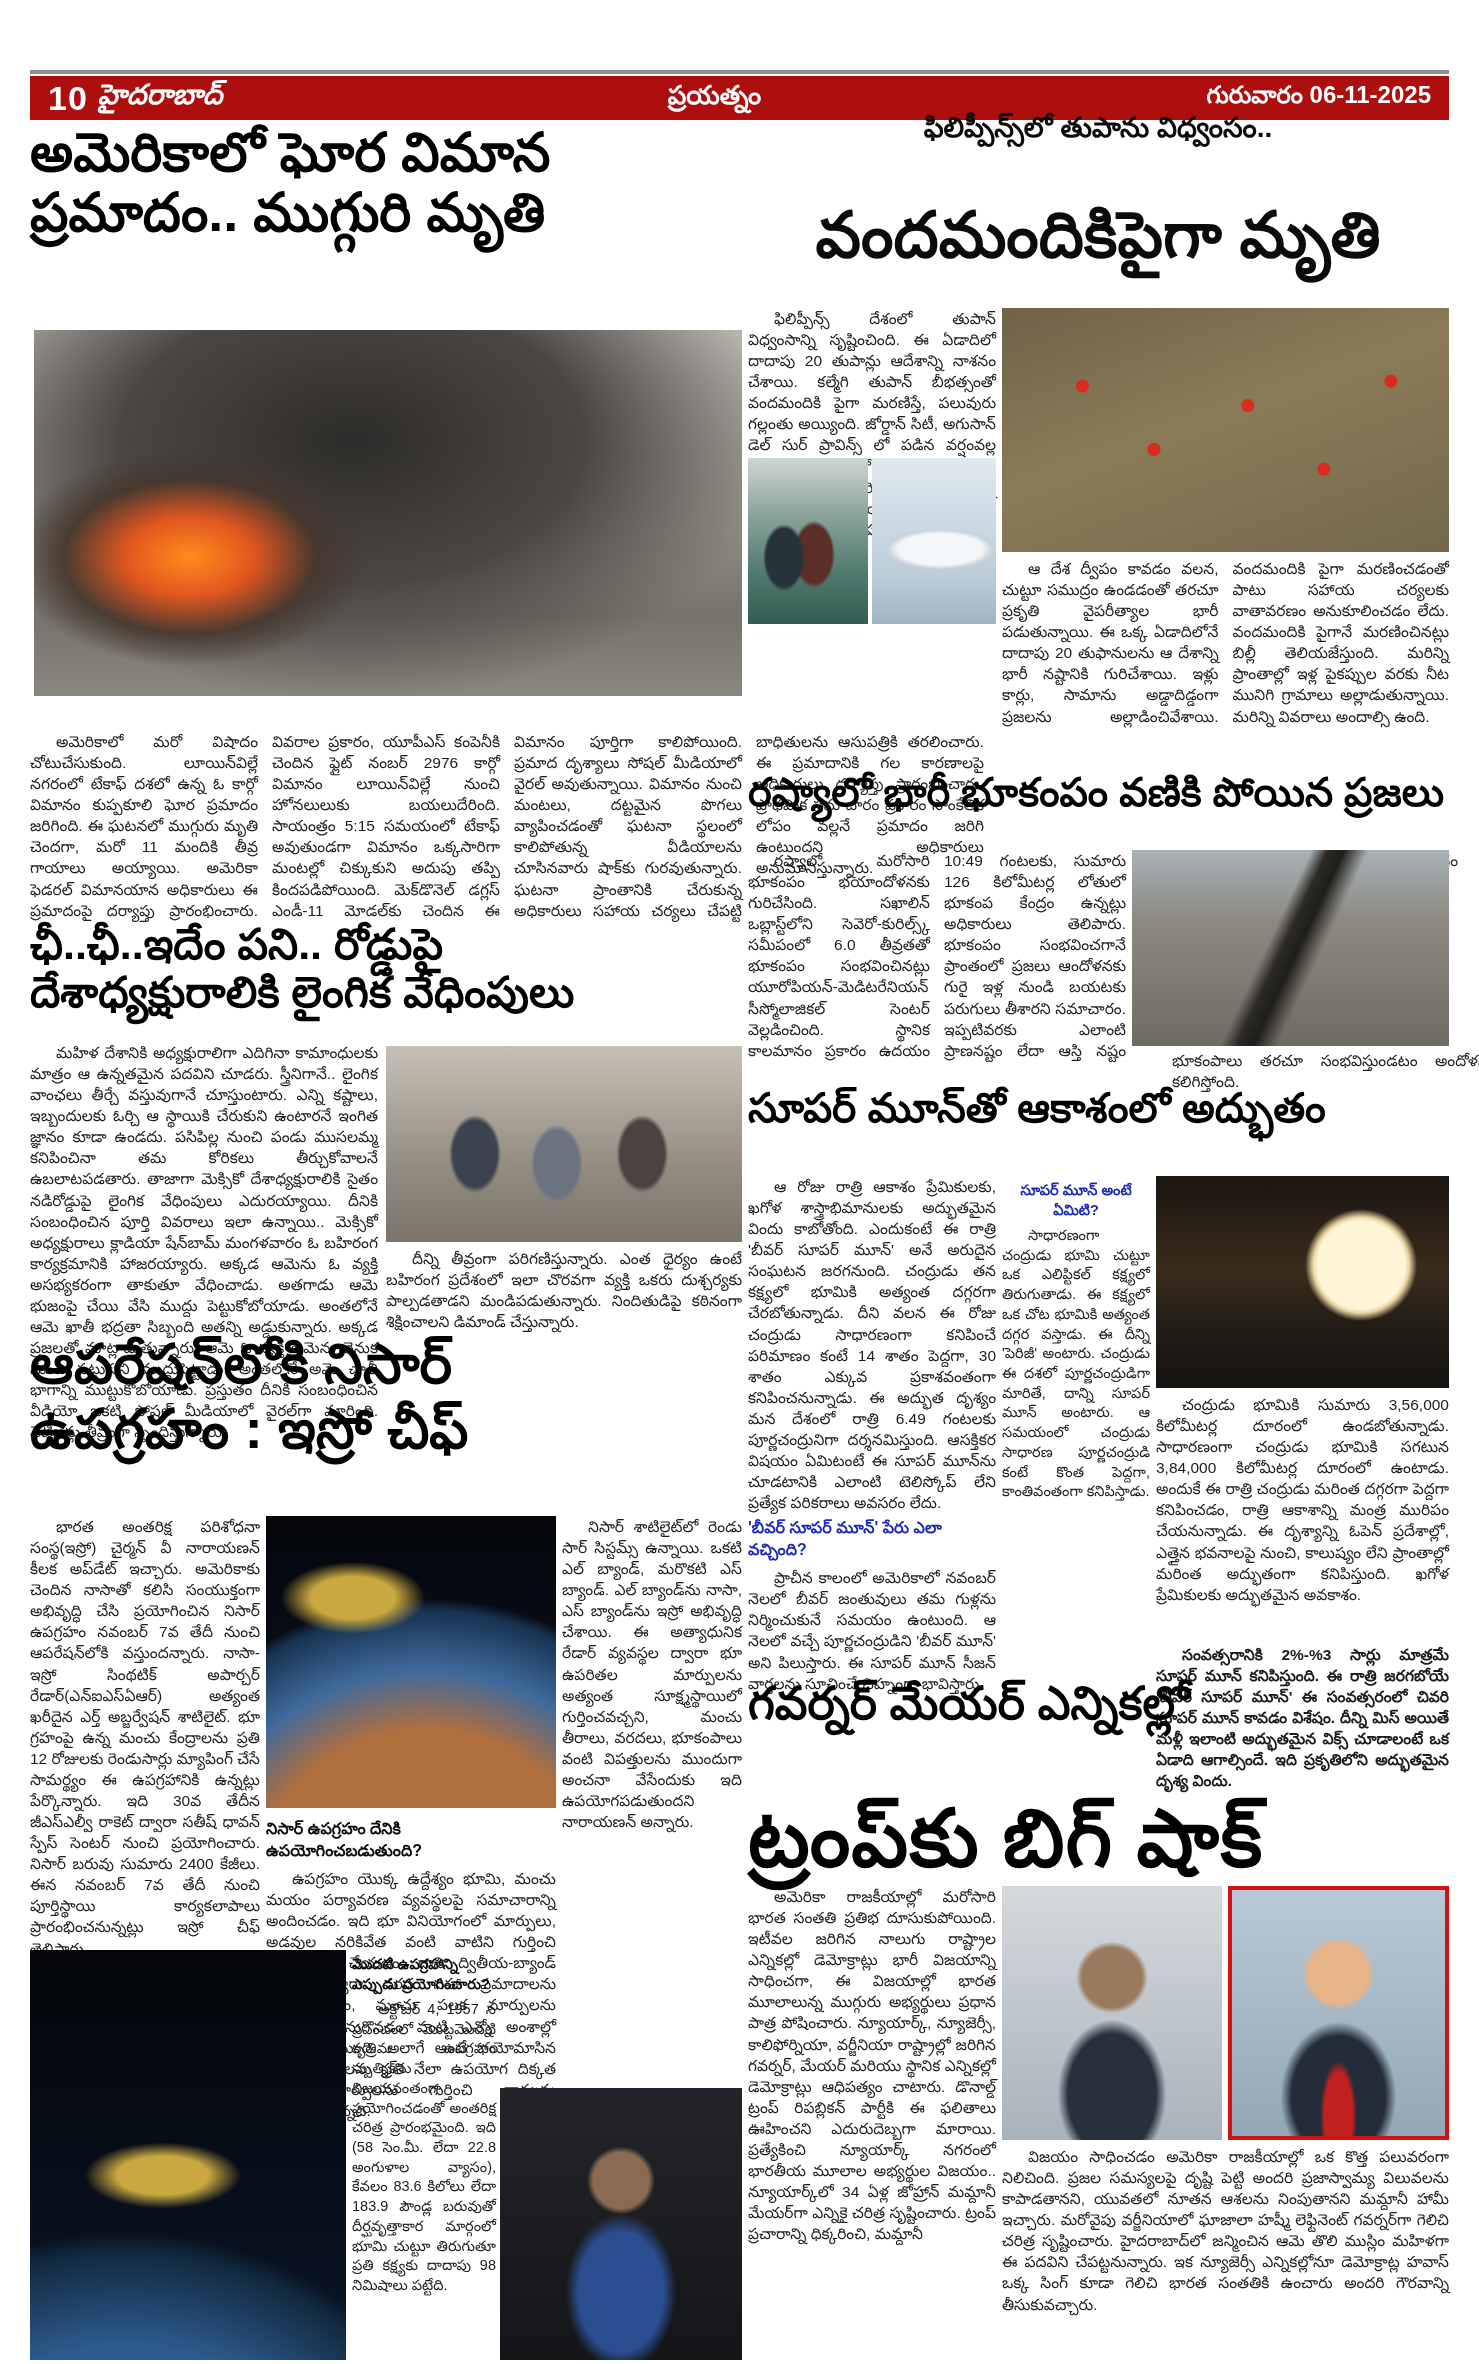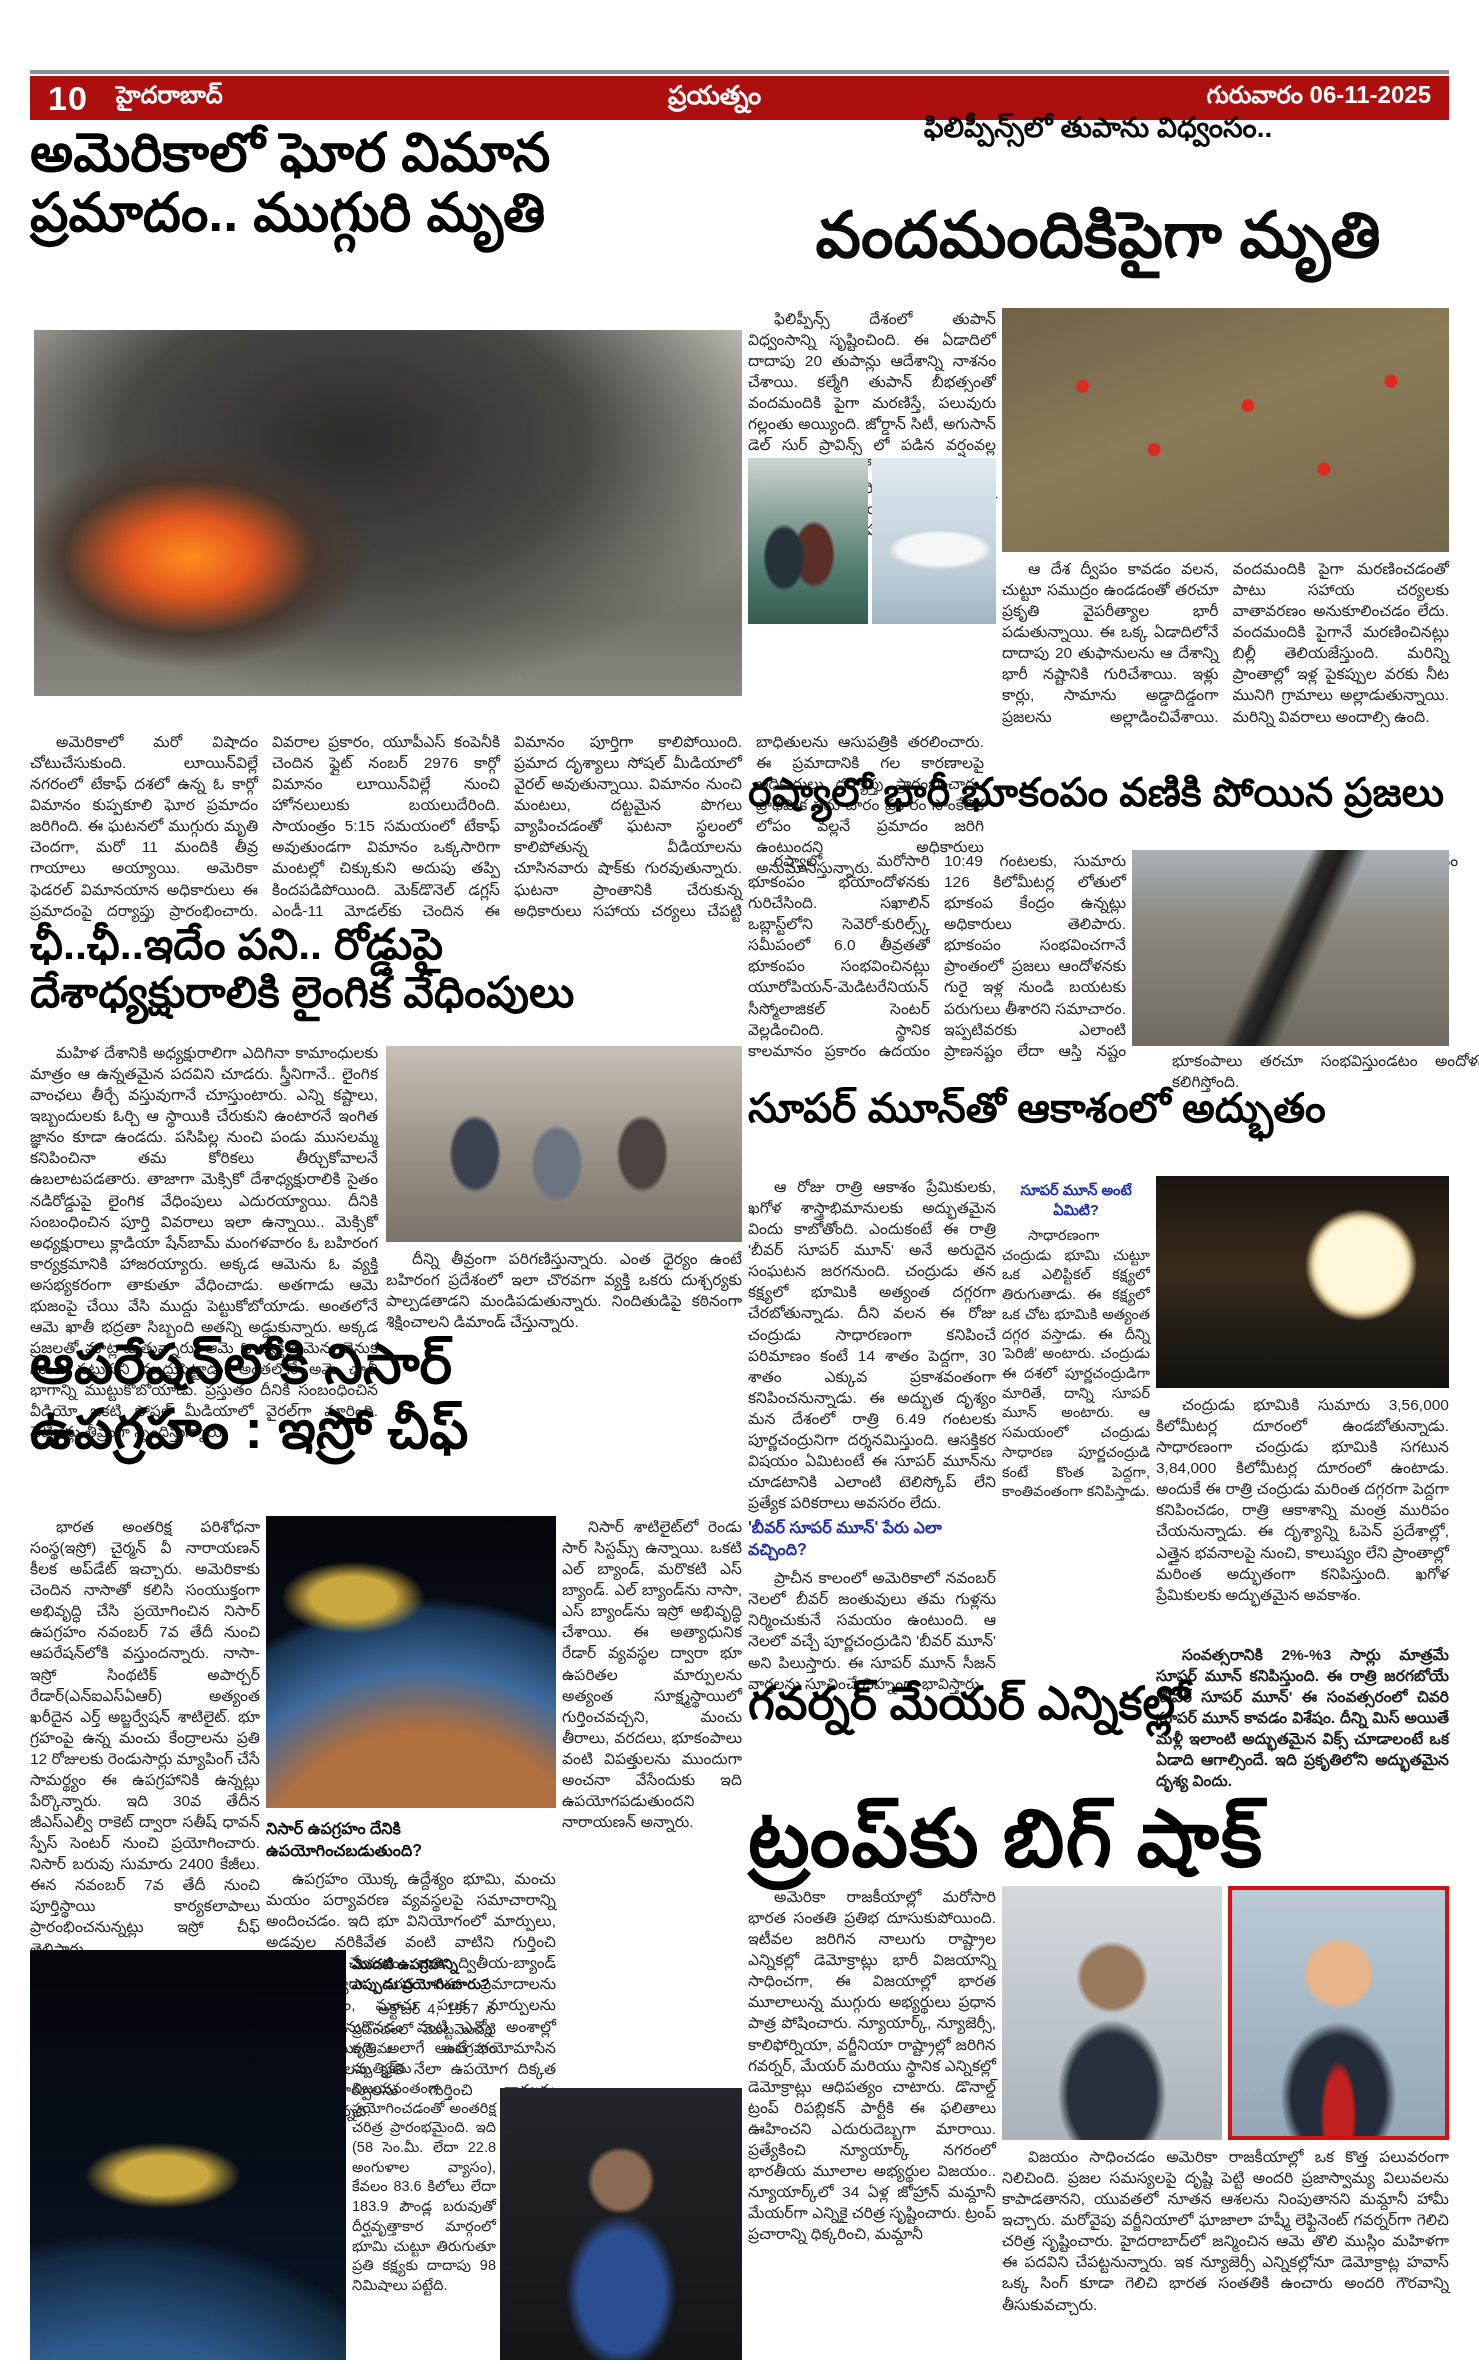--- a/index.html
+++ b/index.html
@@ -3,21 +3,21 @@
 <meta charset="utf-8">
 <style>
   html,body{margin:0;padding:0;background:#e8e8e4;font-family:"Liberation Sans",sans-serif;}
   #paper{position:relative;width:1479px;height:2364px;background:#ffffff;margin:0 auto;overflow:hidden;}
   .abs{position:absolute;}
   
   #topline{left:30px;top:70px;width:1419px;height:4px;background:#8f8f8f;}
   #redbar{left:30px;top:76px;width:1419px;height:44px;background:#ad0f0f;color:#ffffff;
           display:flex;align-items:center;justify-content:space-between;padding:0 18px;box-sizing:border-box;}
   #redbar .pgnum{font-size:34px;font-weight:bold;letter-spacing:1px;}
-  #redbar .city{font-size:24px;font-weight:bold;margin-left:28px;}
+  #redbar .city{font-size:28px;font-weight:bold;margin-left:10px;font-style:italic;}
   #redbar .masthead{font-size:26px;font-weight:bold;}
   #redbar .date{font-size:24px;font-weight:bold;}
   .hgroup{display:flex;align-items:center;}
   
   .headline{color:#000000;font-weight:700;text-align:left;line-height:1.12;}
   .h-plane{left:30px;top:122px;width:712px;font-size:54px;}
   .h-phil1{left:748px;top:112px;width:700px;font-size:28px;font-weight:900;text-align:center;color:#0b0b0b;}
   .h-phil2{left:748px;top:198px;width:700px;font-size:64px;font-weight:900;text-align:center;color:#0b0b0b;}
   .h-chee{left:30px;top:920px;width:712px;font-size:43px;}
   .h-nisar{left:30px;top:1332px;width:712px;font-size:55px;line-height:1.18;}

